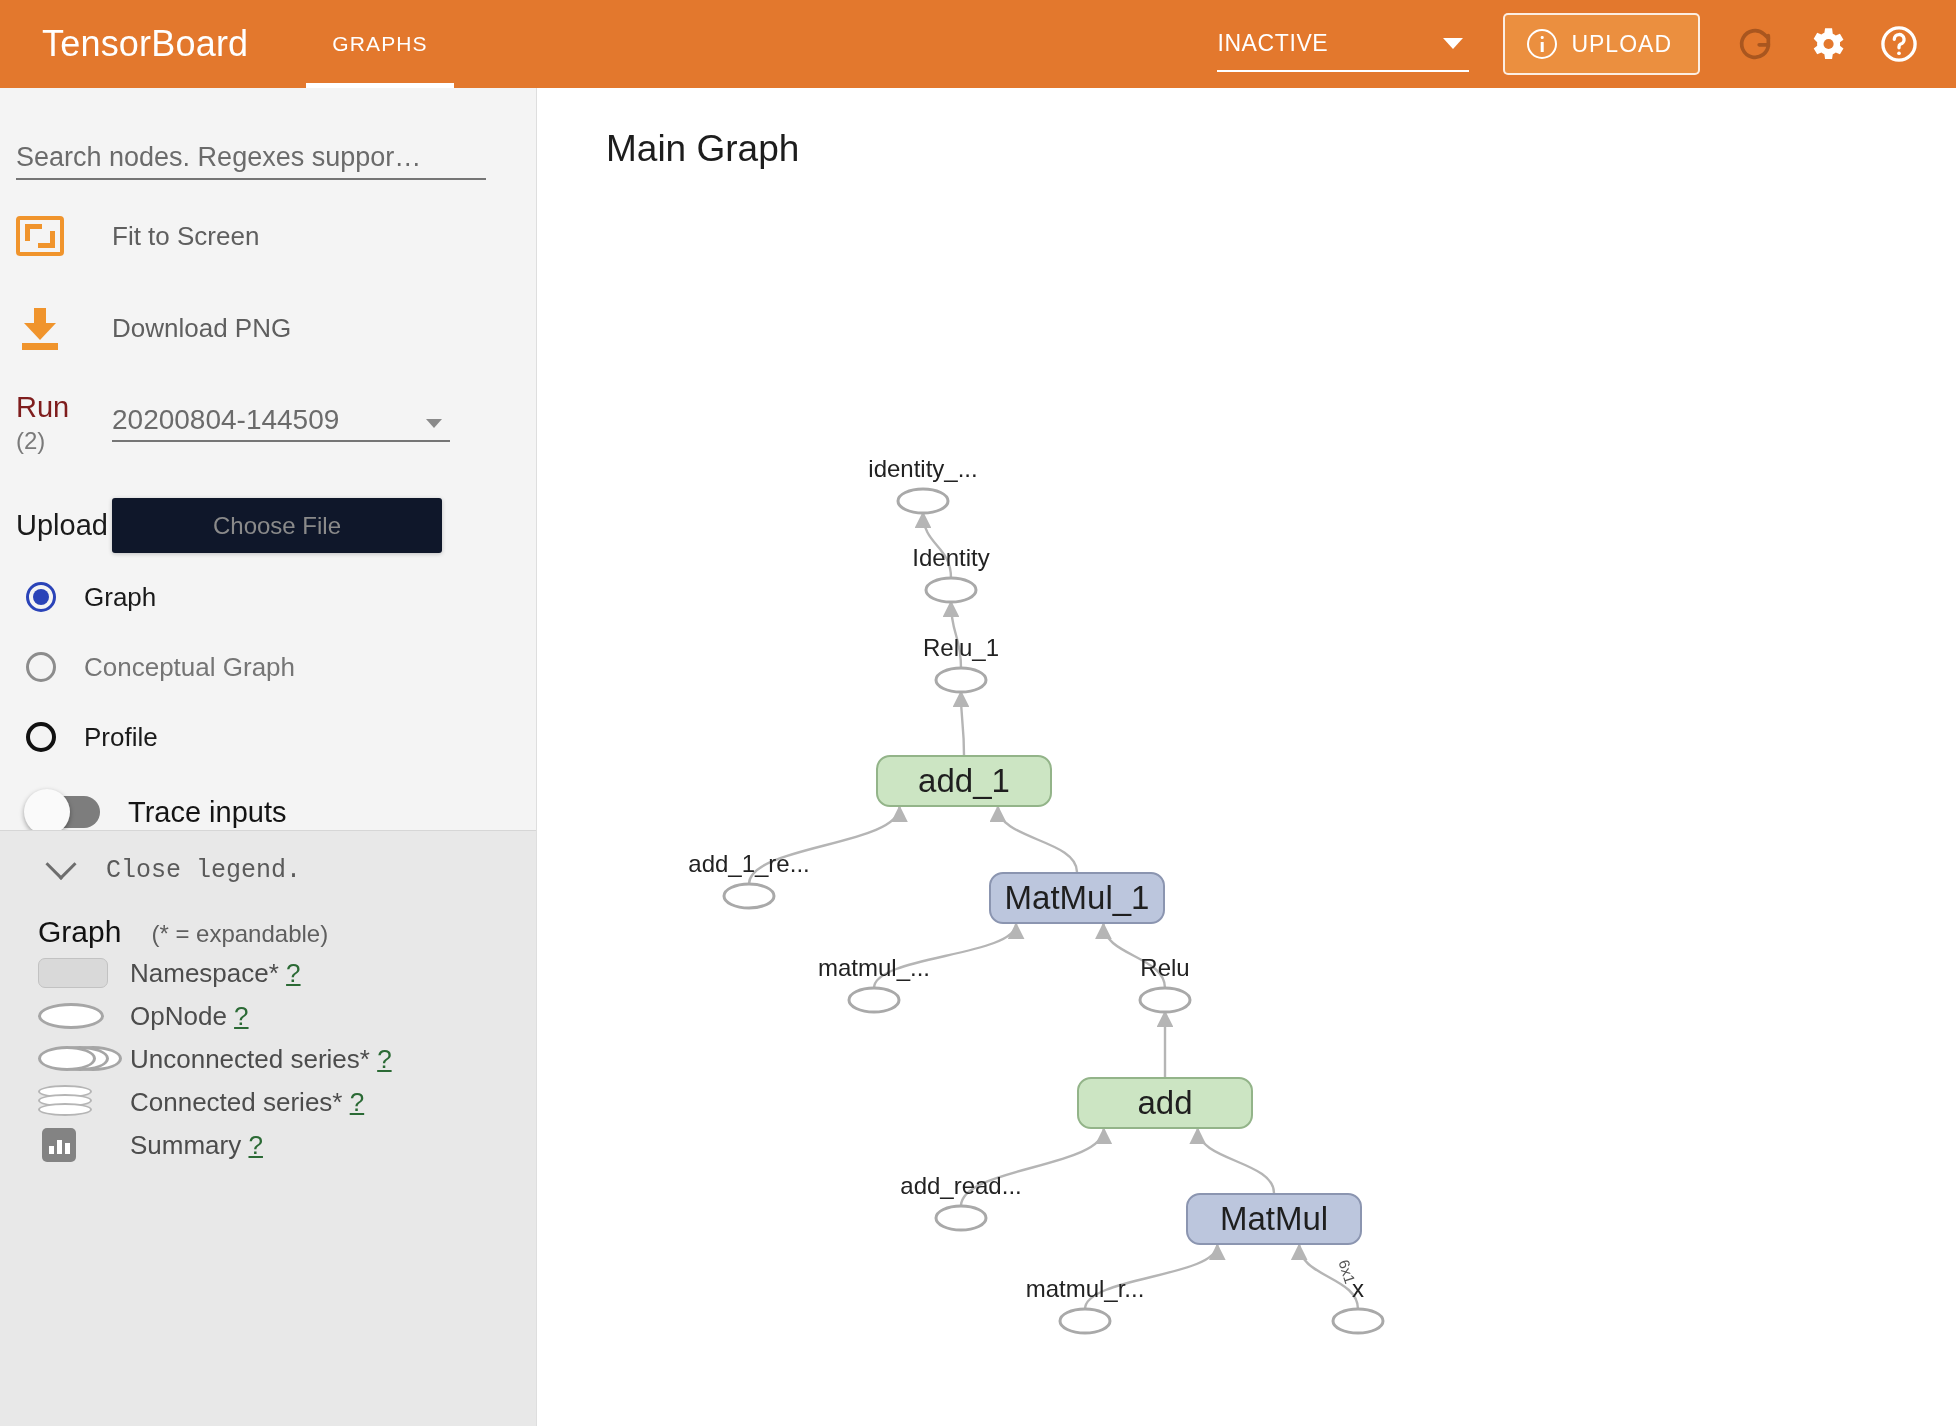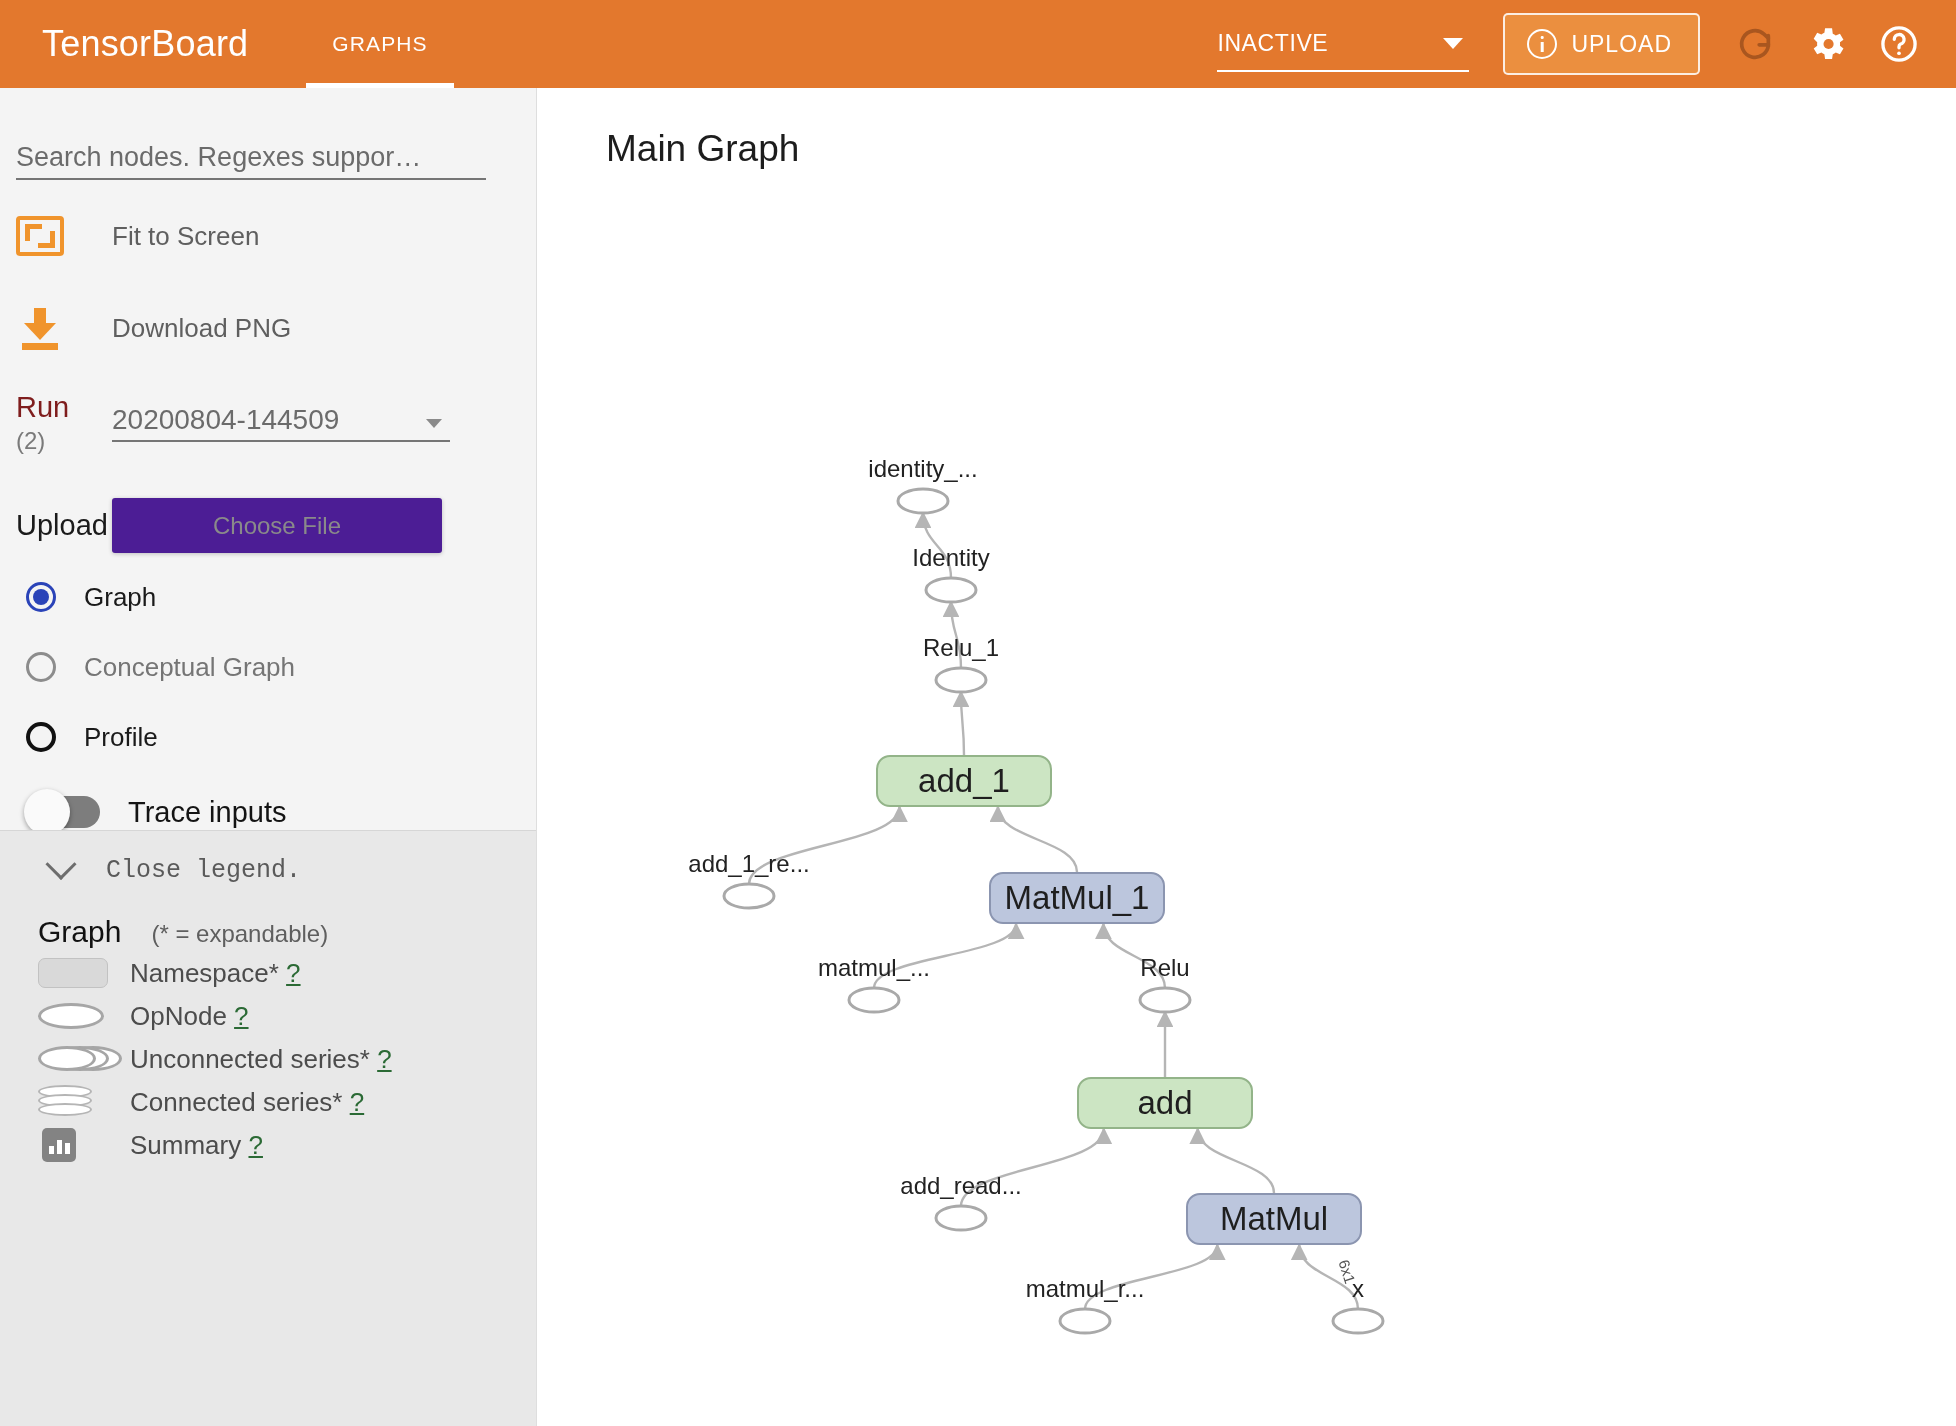--- a/index.html
+++ b/index.html
@@ -174,21 +174,21 @@
     width: 0; height: 0;
     border-left: 8px solid transparent;
     border-right: 8px solid transparent;
     border-top: 9px solid #8a8a8a;
   }
 
   .upload-row { display: flex; align-items: center; margin-top: 40px; }
   .upload-label { font-size: 29px; color: #1a1a1a; width: 96px; flex: 0 0 96px; }
   .choose-file {
     width: 330px; height: 55px;
-    background: #4c1d95;
+    background: #0f172a;
     border: none;
     border-radius: 3px;
     box-shadow: 0 1px 4px rgba(0,0,0,.22);
     font-size: 24px; color: #8a8a8a;
     font-family: "Liberation Sans", sans-serif;
     cursor: pointer;
   }
 
   .radio-row {
     display: flex; align-items: center;

